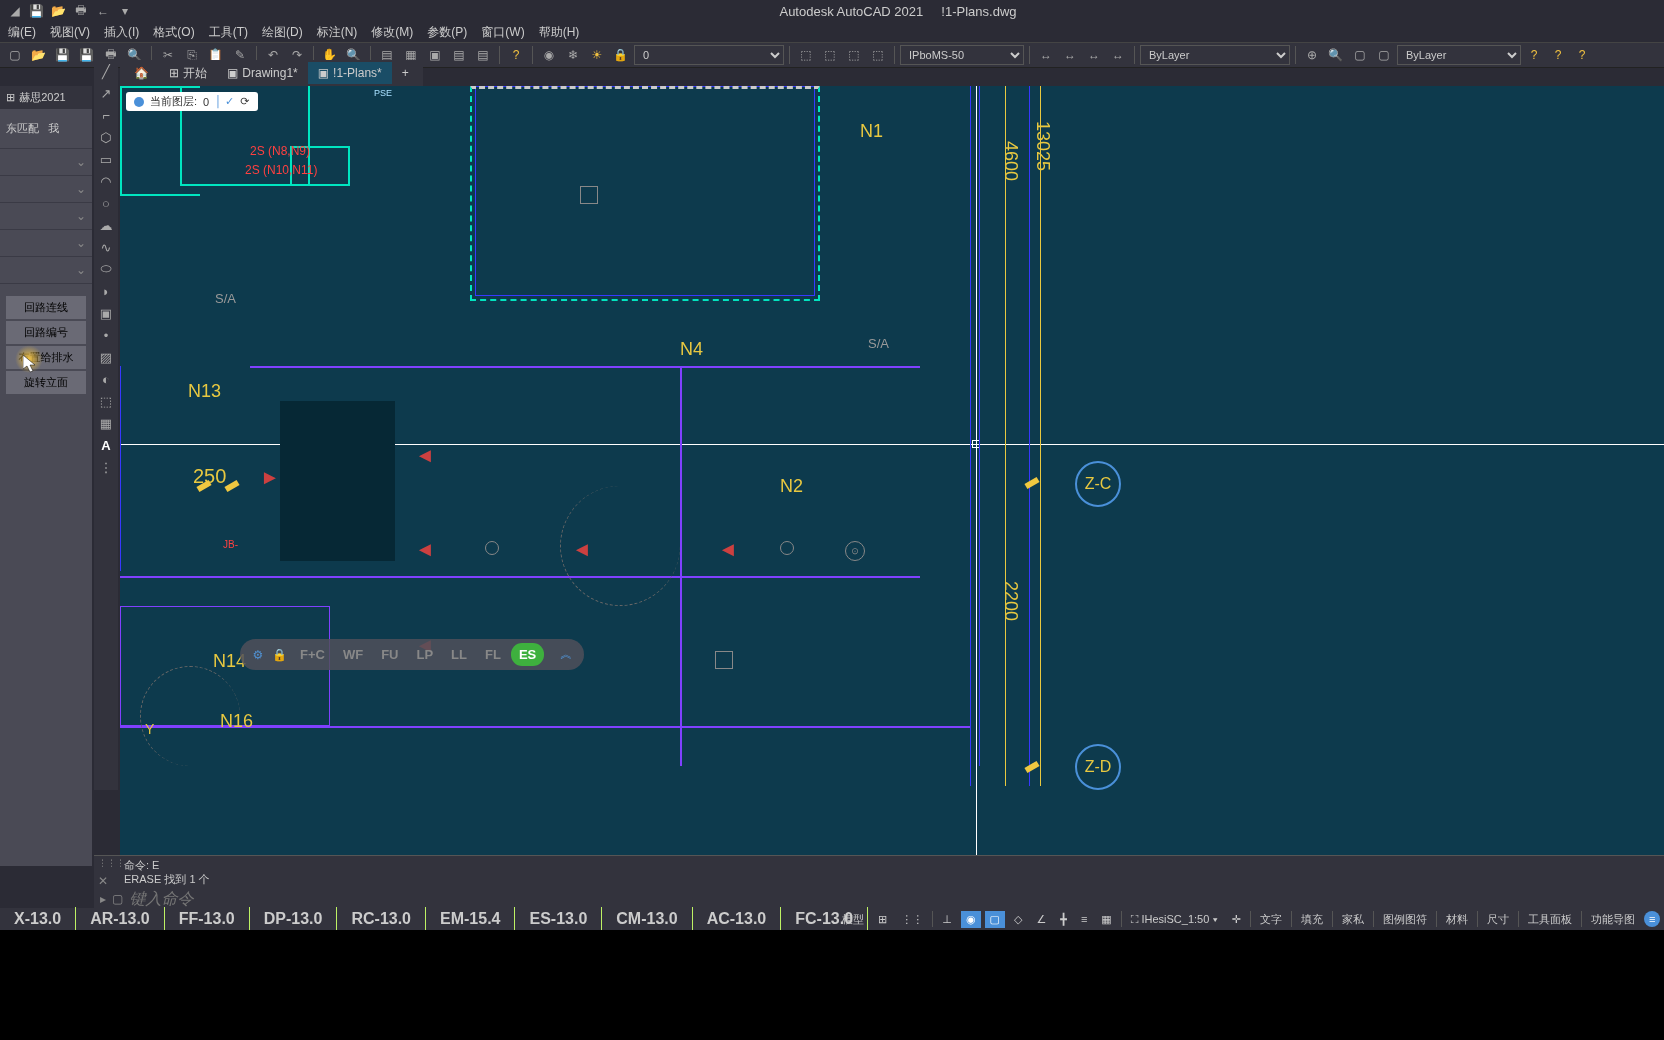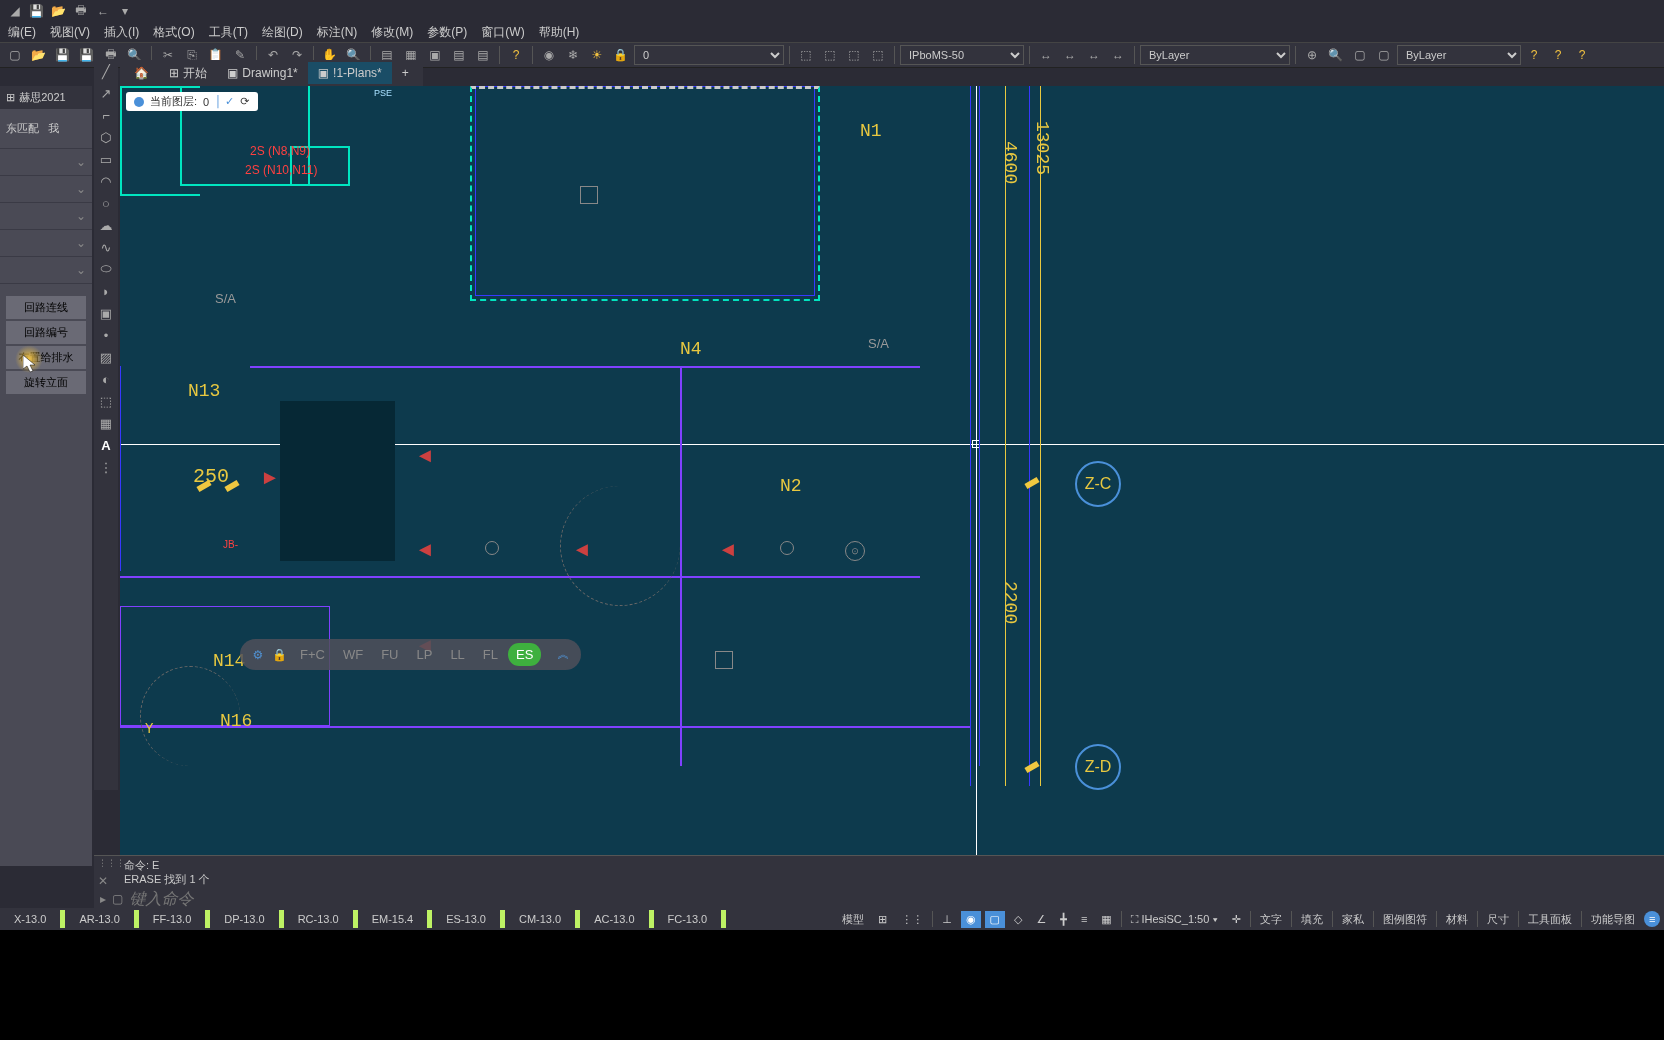--- a/index.html
+++ b/index.html
@@ -50,64 +50,69 @@
 .pse-tag { position: absolute; left: 254px; top: 2px; font-size: 9px; color: #a8e0ff; }
 .crosshair-h { position: absolute; left: 0; right: 0; height: 1px; background: #fff; top: 358px; }
 .crosshair-v { position: absolute; top: 0; bottom: 0; width: 1px; background: #fff; left: 856px; }
 
 
 .cursor-highlight { position: absolute; left: 15px; top: 345px; width: 28px; height: 28px; border-radius: 50%; background: radial-gradient(circle, #f0c040 0%, rgba(240,192,64,0) 70%); z-index: 100; pointer-events: none; }
 .cursor-arrow { position: absolute; left: 23px; top: 355px; z-index: 101; pointer-events: none; }
 
 
 .filter-bar { position: absolute; left: 120px; bottom: 185px; display: flex; align-items: center; gap: 2px; background: rgba(80,80,90,0.85); border-radius: 16px; padding: 4px 8px; z-index: 5; }
-.filter-btn { padding: 4px 8px; color: #888; font-size: 13px; font-weight: normal; cursor: pointer; border-radius: 4px; }
+.filter-btn { padding: 4px 8px; color: #888; font-size: 13px; font-weight: bold; cursor: pointer; border-radius: 4px; }
 .filter-btn.active { background: #3eb03e; color: #fff; border-radius: 11px; }
 .filter-icon { width: 20px; height: 20px; display: flex; align-items: center; justify-content: center; }
 
 
 .cmd-area { position: absolute; left: 94px; right: 0; bottom: 150px; height: 35px; background: #33333d; border-top: 1px solid #555; }
 .cmd-history { padding: 2px 30px; color: #ccc; font-size: 11px; line-height: 14px; }
 .cmd-input-row { position: absolute; left: 94px; right: 0; bottom: 132px; height: 18px; background: #33333d; display: flex; align-items: center; padding: 0 6px; gap: 6px; }
 .cmd-input { flex: 1; background: transparent; border: none; color: #888; font-size: 16px; font-style: italic; outline: none; }
 
 
 .bottom-tabs { position: absolute; left: 0; right: 0; bottom: 110px; height: 22px; background: #33333d; display: flex; align-items: center; }
-.btab { padding: 3px 14px; color: #ccc; font-size: 11px; cursor: pointer; border-right: 5px solid #bef264; }
+.btab { padding: 3px 14px; color: #ccc; font-size: 16px; cursor: pointer; border-right: 1px solid #bef264; font-weight: bold; }
 
 
 .status-bar { position: absolute; left: 0; right: 0; bottom: 110px; height: 22px; display: flex; align-items: center; justify-content: flex-end; gap: 4px; padding: 0 4px; pointer-events: none; }
 .status-bar > * { pointer-events: auto; }
 .sb-btn { padding: 2px 5px; color: #ccc; font-size: 11px; cursor: pointer; }
 .sb-btn.on { background: #4a90d9; color: #fff; }
 .sb-sep { width: 1px; height: 16px; background: #555; }
 
 
 .bottom-player { position: absolute; left: 0; right: 0; bottom: 0; height: 110px; background: #000; }
 
 
 .wall-cyan { position: absolute; border: 2px solid #00e5c0; }
 .wall-blue { position: absolute; border: 1px solid #3838ff; }
 .wall-purple { position: absolute; border: 1px solid #8040ff; }
-.dim-text { position: absolute; color: #e8c840; font-size: 18px; font-family: Liberation Mono, monospace; }
+.dim-text { position: absolute; color: #e8c840; font-size: 18px; font-family: Liberation Sans, sans-serif; }
 .dim-text.v { writing-mode: vertical-rl; }
 .red-text { position: absolute; color: #ff4040; font-size: 12px; font-family: Arial; }
 .grid-circle { position: absolute; width: 46px; height: 46px; border: 2px solid #4a90d9; border-radius: 50%; display: flex; align-items: center; justify-content: center; color: #e8c840; font-size: 16px; }
 .yellow-mark { position: absolute; width: 14px; height: 6px; background: #f0c840; transform: rotate(-30deg); }
 </style>
 </head>
 <body>
 
 <div class="title-bar">
   <span class="qa-icon">◢</span>
   <span class="qa-icon">💾</span>
   <span class="qa-icon">📂</span>
   <span class="qa-icon">🖶</span>
   <span class="qa-icon">←</span>
   <span class="qa-icon">▾</span>
+  <div class="title-center">
+    <span>Autodesk AutoCAD 2021</span>
+    &nbsp;&nbsp;&nbsp;
+    <span>!1-Plans.dwg</span>
+  </div>
 </div>
 
 <div class="menu-bar">
   <span class="menu-item">编(E)</span>
   <span class="menu-item">视图(V)</span>
   <span class="menu-item">插入(I)</span>
   <span class="menu-item">格式(O)</span>
   <span class="menu-item">工具(T)</span>
   <span class="menu-item">绘图(D)</span>
   <span class="menu-item">标注(N)</span>

